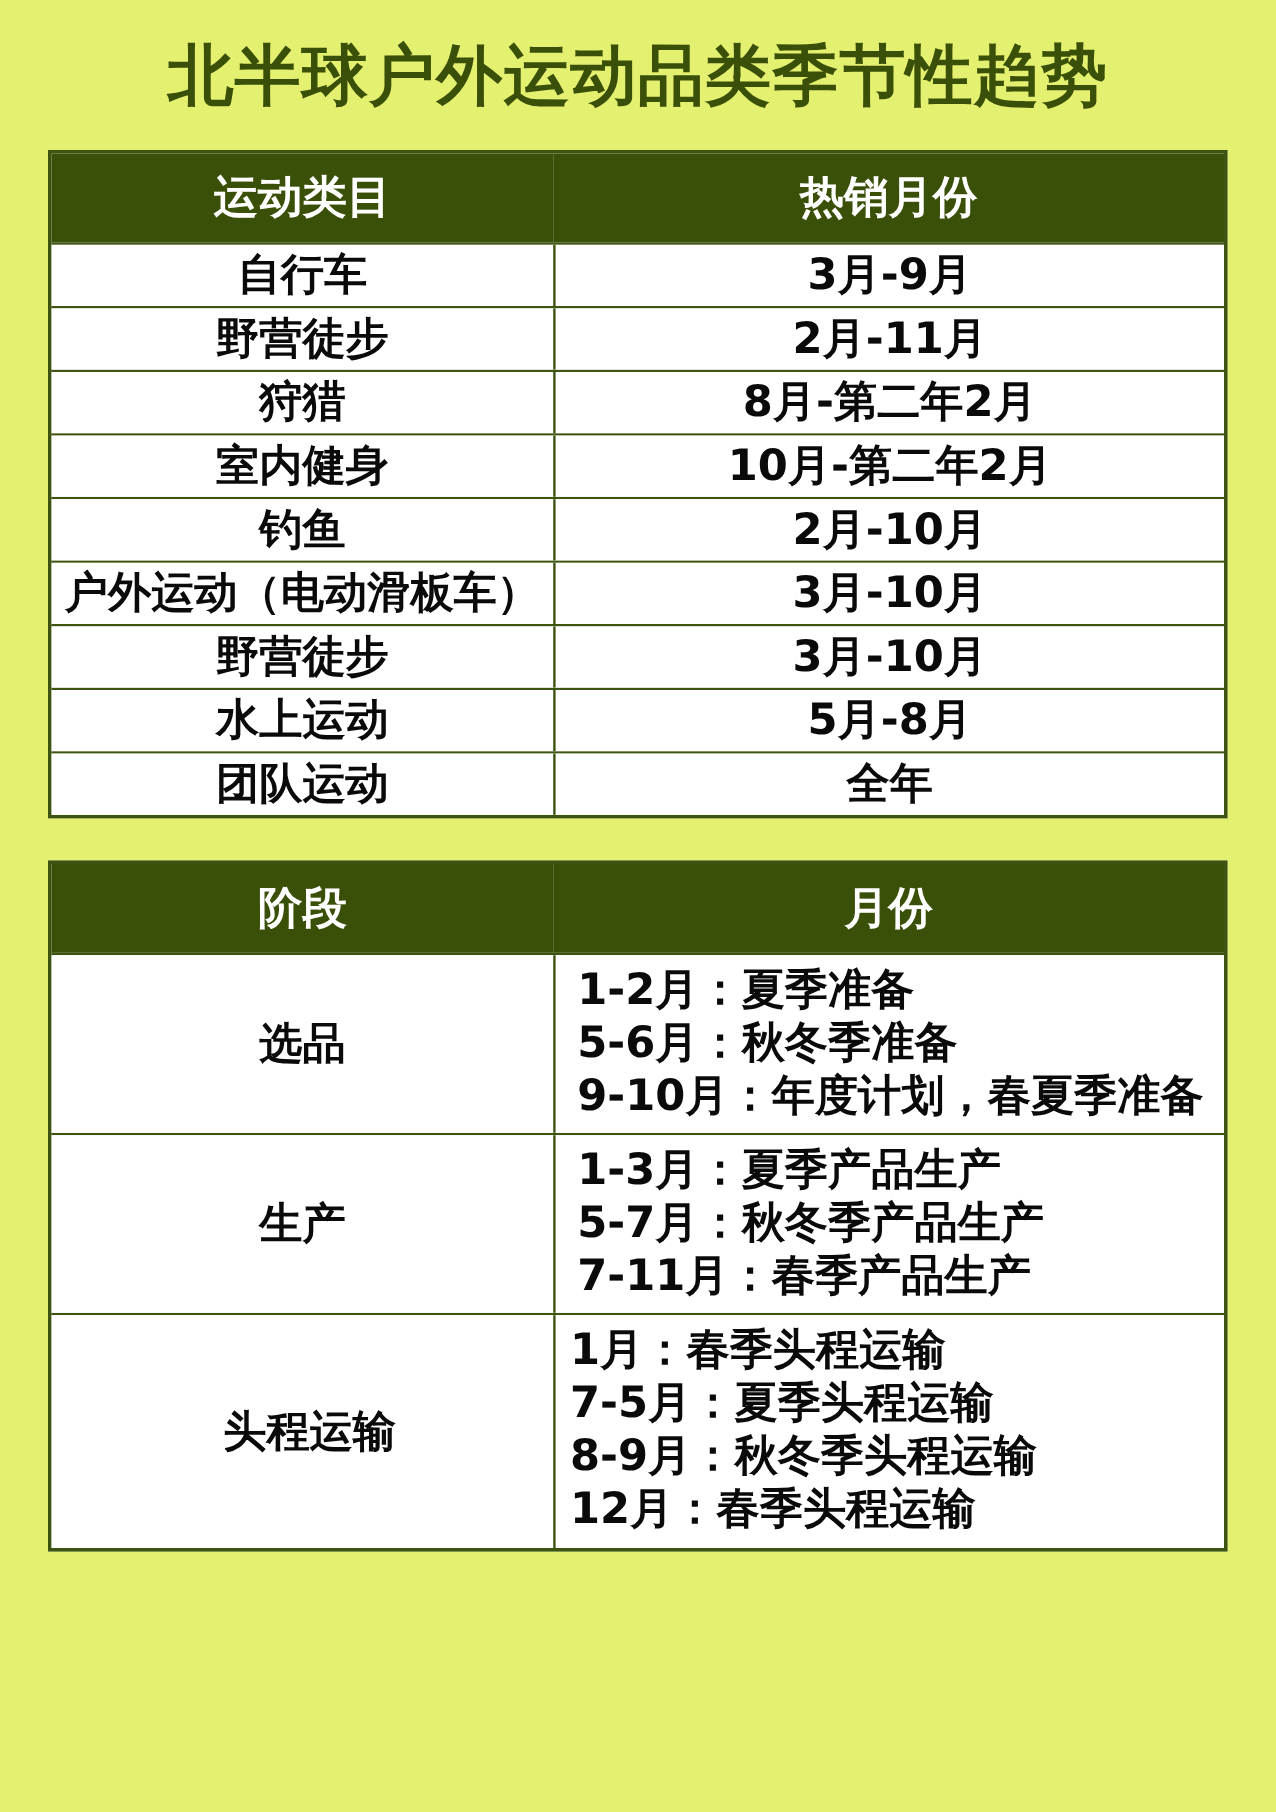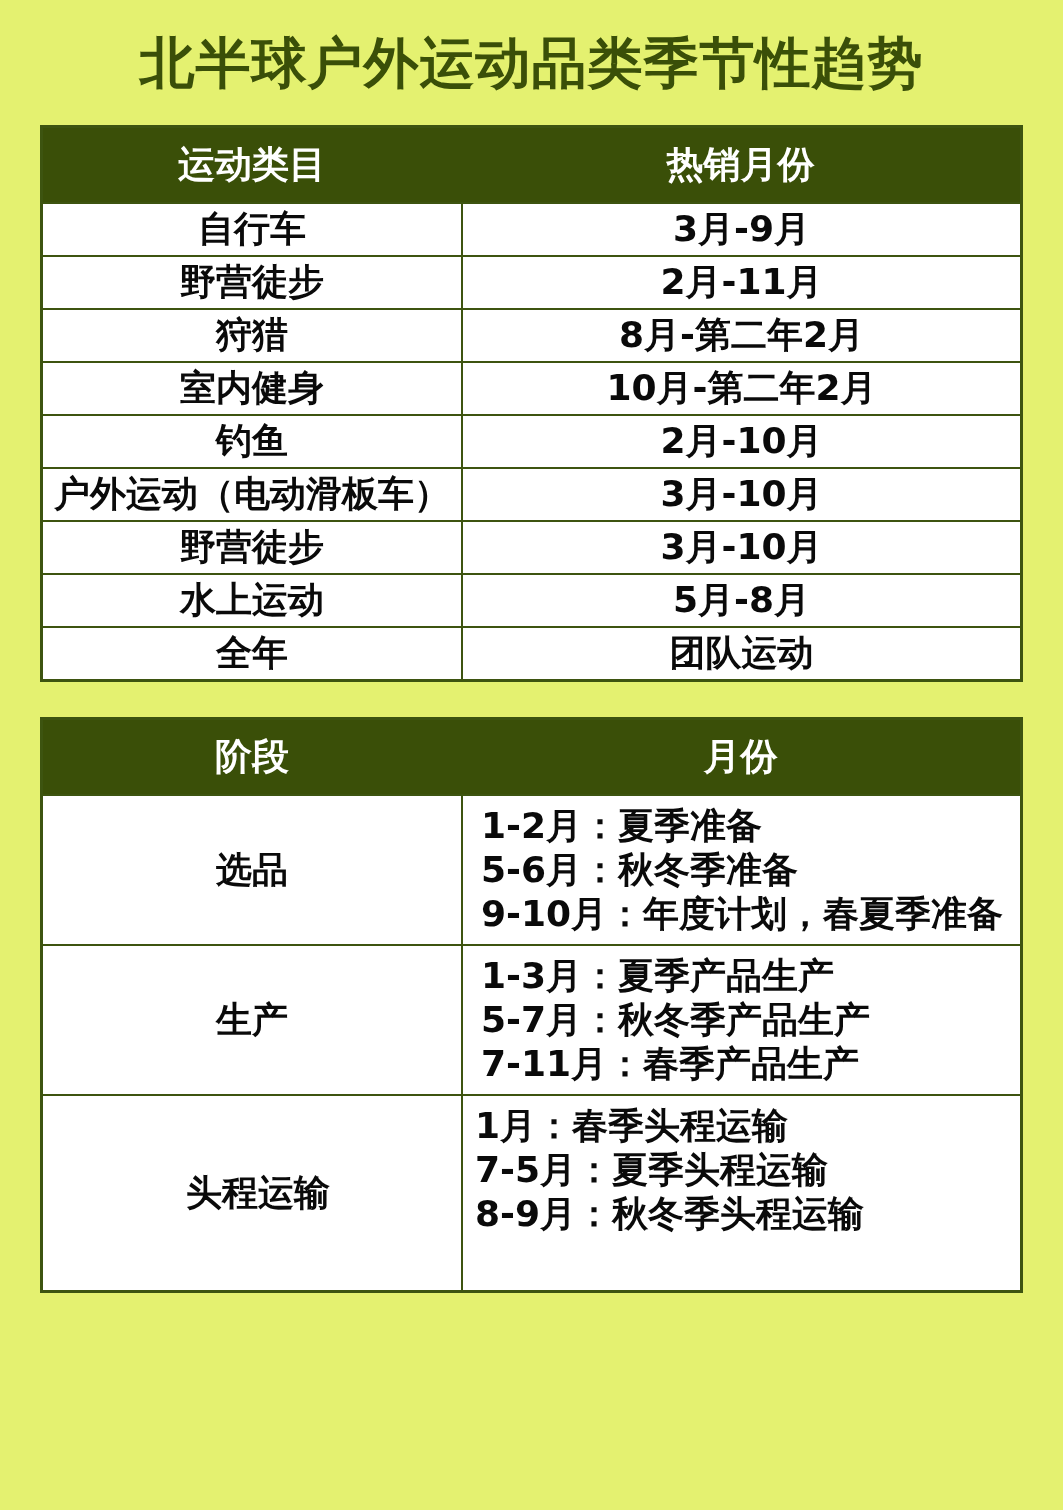--- a/index.html
+++ b/index.html
@@ -114,22 +114,22 @@
     </div>
     <div class="row data-row">
       <div class="cell">野营徒步</div>
       <div class="cell">3月-10月</div>
     </div>
     <div class="row data-row">
       <div class="cell">水上运动</div>
       <div class="cell">5月-8月</div>
     </div>
     <div class="row data-row">
+      <div class="cell">团队运动</div>
       <div class="cell">全年</div>
-      <div class="cell">团队运动</div>
     </div>
   </div>
 
   <div class="tbl tbl-2">
     <div class="row head-row">
       <div class="cell">阶段</div>
       <div class="cell">月份</div>
     </div>
     <div class="row data-row row-phase-0">
       <div class="cell">选品</div>
@@ -146,17 +146,18 @@
         <div class="line">5-7月：秋冬季产品生产</div>
         <div class="line">7-11月：春季产品生产</div>
       </div>
     </div>
     <div class="row data-row row-phase-2">
       <div class="cell">头程运输</div>
       <div class="cell cell-months">
         <div class="line">1月：春季头程运输</div>
         <div class="line">7-5月：夏季头程运输</div>
         <div class="line">8-9月：秋冬季头程运输</div>
+        <div class="line">12月：春季头程运输</div>
       </div>
     </div>
   </div>
 
 </div>
 
 </body></html>

